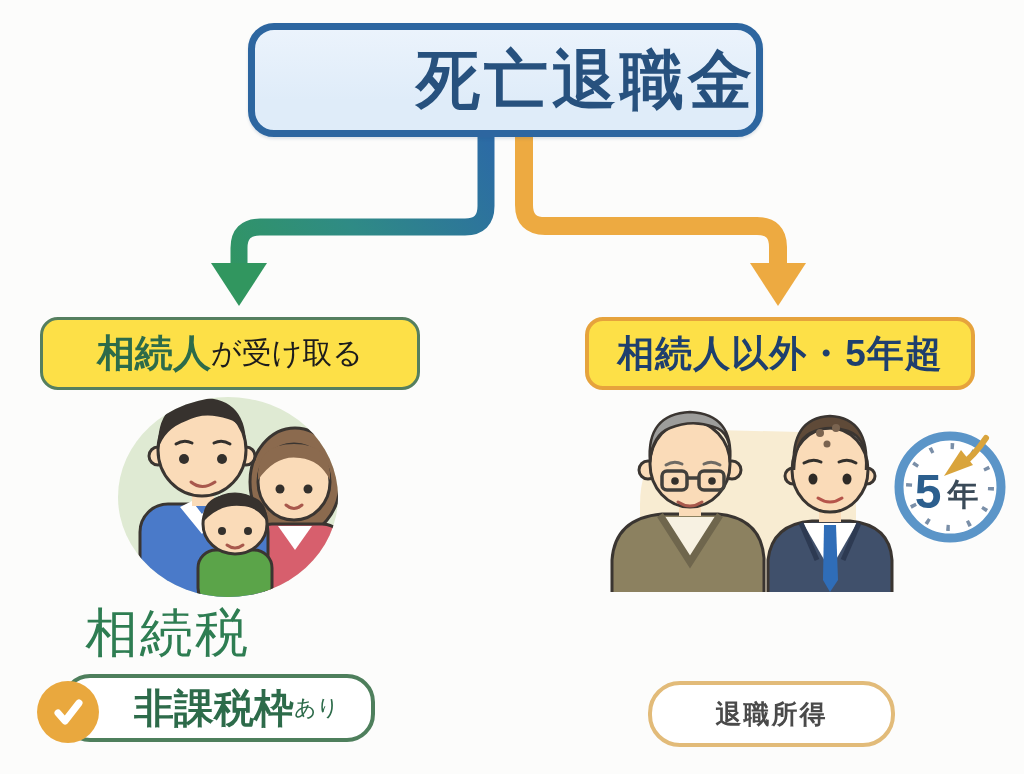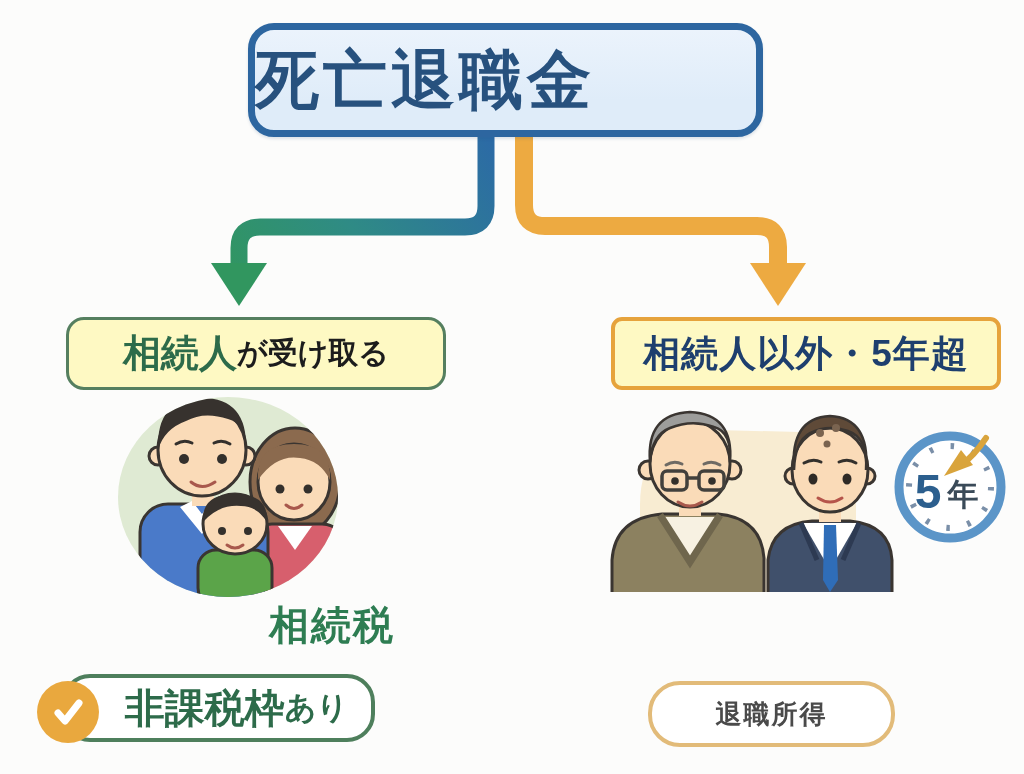--- a/index.html
+++ b/index.html
@@ -8,50 +8,50 @@
     background:var(--page_bg,#fcfcfb);
   }
   #canvas{position:relative;width:1024px;height:774px;overflow:hidden;background:var(--page_bg,#fcfcfb);}
   #art{position:absolute;left:0;top:0;width:1024px;height:774px;}
 
   .title-box{
     position:absolute;left:248px;top:23px;width:515px;height:114px;
     box-sizing:border-box;border:7px solid var(--title_border);
     border-radius:26px;
     background:linear-gradient(180deg,#ebf3fc 0%,var(--title_bg) 70%);
-    display:flex;align-items:center;justify-content:flex-start;
+    display:flex;align-items:center;justify-content:flex-end;
     font-size:64px;font-weight:800;letter-spacing:4px;color:var(--title_text);
     box-shadow:0 2px 3px rgba(40,80,130,.15);
   }
 
-  .cond{position:absolute;box-sizing:border-box;background:#fef9c3;display:flex;align-items:center;justify-content:center;margin-left:26px;}
+  .cond{position:absolute;box-sizing:border-box;background:#fde047;display:flex;align-items:center;justify-content:center;}
   .cond-left{
     left:40px;top:317px;width:380px;height:73px;
     border:3px solid var(--left_box_border);border-radius:18px;
   }
   .cond-left .hl{font-size:38px;font-weight:800;color:var(--left_highlight_text);}
-  .cond-left .rest{font-size:30px;font-weight:700;color:var(--left_rest_text);}
+  .cond-left .rest{font-size:30px;font-weight:400;color:var(--left_rest_text);}
   .cond-right{
     left:585px;top:317px;width:390px;height:73px;
-    border:4px solid var(--right_box_border);border-radius:11px;
+    border:4px solid var(--right_box_border);border-radius:18px;
     font-size:37px;font-weight:800;color:var(--right_box_text);letter-spacing:1px;
   }
 
-  .tax-label{position:absolute;width:310px;text-align:right;font-size:40px;font-weight:700;letter-spacing:2px;}
+  .tax-label{position:absolute;width:310px;text-align:left;font-size:53px;font-weight:400;letter-spacing:2px;}
   .tax-left{left:85px;top:598px;color:var(--inheritance_tax_text);}
   .tax-right{left:642px;top:598px;color:var(--income_tax_text);}
 
   .pill{position:absolute;box-sizing:border-box;background:#fff;display:flex;align-items:center;justify-content:center;}
   .pill-left{
     left:62px;top:674px;width:313px;height:68px;padding-left:36px;
     border:4px solid var(--left_pill_border);border-radius:28px;
     color:var(--left_pill_text);
   }
   .pill-left .big{font-size:40px;font-weight:800;}
-  .pill-left .small{font-size:31px;font-weight:700;}
+  .pill-left .small{font-size:22px;font-weight:400;}
   .pill-right{
     left:648px;top:681px;width:247px;height:66px;
     border:4px solid var(--right_pill_border);border-radius:32px;
     font-size:26px;font-weight:800;color:var(--right_pill_text);letter-spacing:2px;
   }
   .badge{
     position:absolute;left:37px;top:681px;width:62px;height:62px;border-radius:50%;
     background:var(--badge_bg);display:flex;align-items:center;justify-content:center;
   }
 

